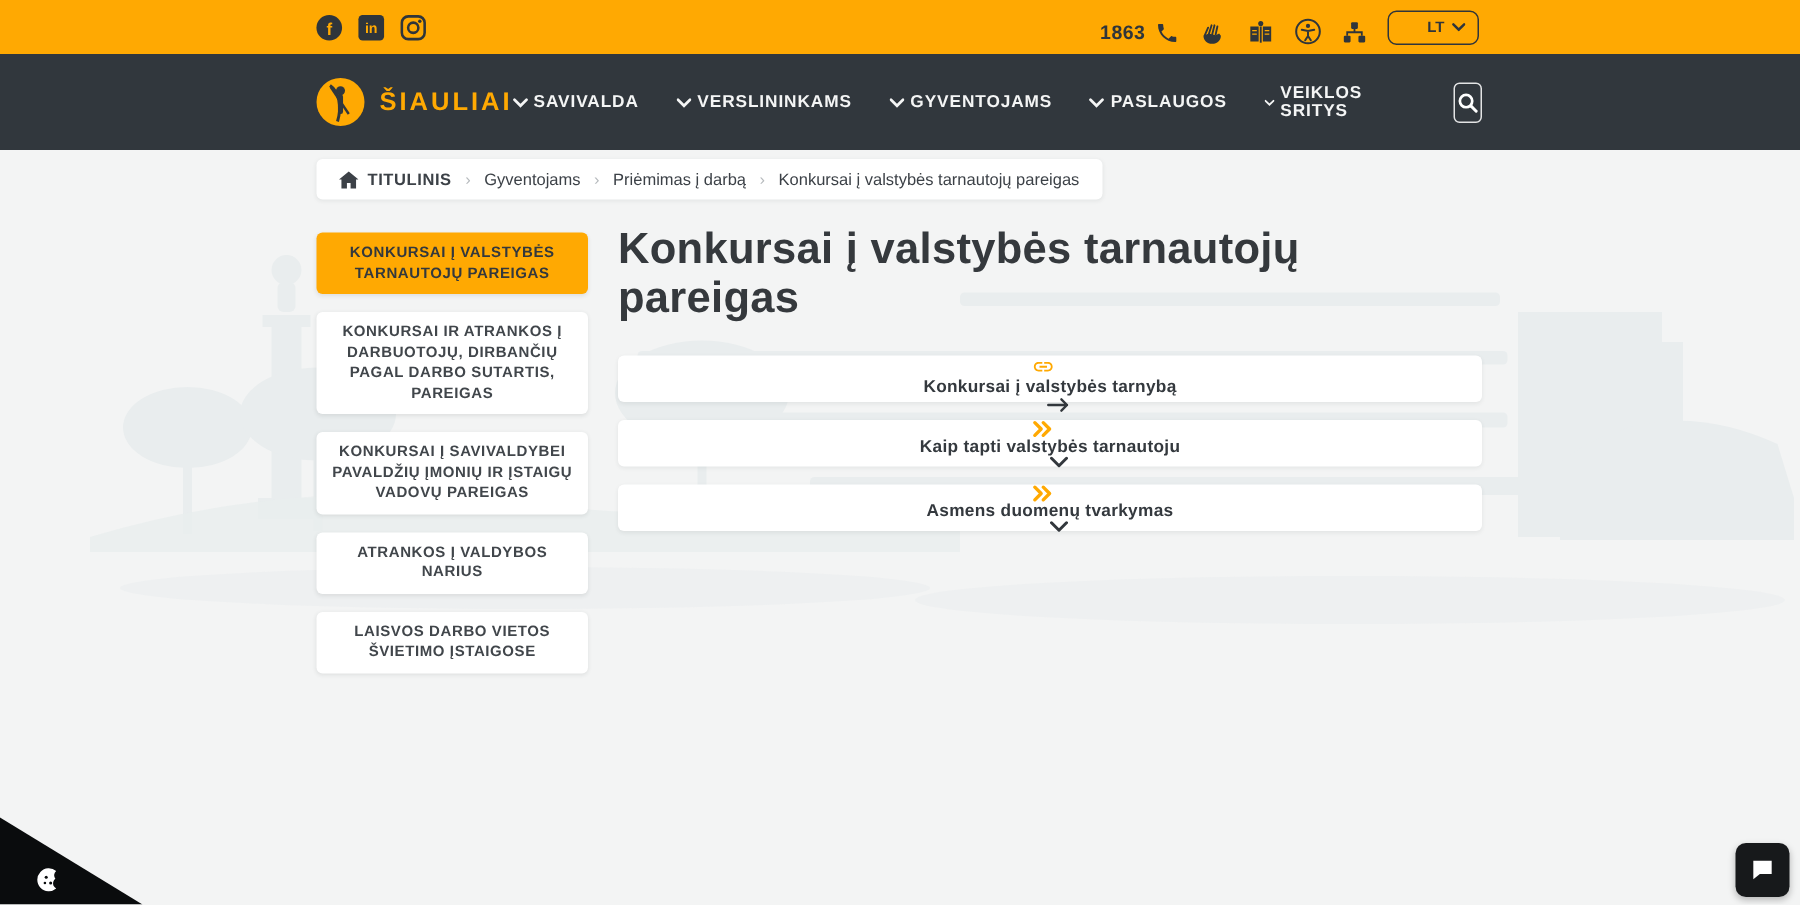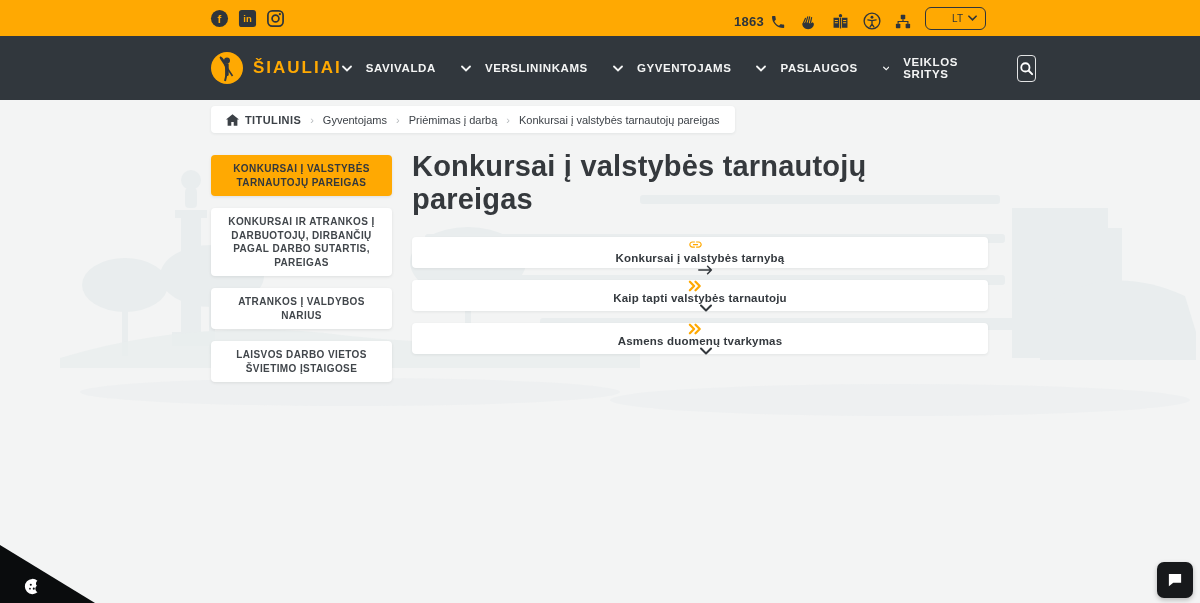--- a/index.html
+++ b/index.html
@@ -19,32 +19,32 @@
   }
   .topbar-left { display:flex; align-items:center; gap:9px; }
   .topbar-right { display:flex; align-items:flex-end; gap:13px; }
   .phone-group { display:flex; align-items:center; gap:6px; }
   .phone-number { font-size:13px; font-weight:700; color:#2f353b; letter-spacing:.3px; }
   .lang-pill {
     display:flex; align-items:center; gap:5px;
     border:1.5px solid #2f353b; border-radius:6px;
     padding:2px 8px; height:23px; cursor:pointer;
   }
-  .lang-pill span { font-size:10px; font-weight:400; color:#2f353b;padding-left:18px; }
+  .lang-pill span { font-size:10px; font-weight:700; color:#2f353b;padding-left:18px; }
   
   .navbar {
     height:64px; background:#31373d;
     display:flex; align-items:center; justify-content:space-between;
     padding:0 212px 0 210px;
     position:relative; z-index:3;
   }
   .logo { display:flex; align-items:center; gap:9px; cursor:pointer; }
   .logo-text { color:#ffa902; font-size:17px; font-weight:700; letter-spacing:2px; }
   .nav-menu { display:flex; align-items:center; gap:25px; }
-  .nav-item { display:flex; align-items:center; gap:14px; cursor:pointer; }
+  .nav-item { display:flex; align-items:center; gap:4px; cursor:pointer; }
   .nav-item span { color:#f4f5f5; font-size:11.5px; font-weight:700; letter-spacing:.6px; }
   .search-btn {
     width:27px; height:27px; margin-left:22px;
     border:1.5px solid #e3e4e5; border-radius:4px;
     display:flex; align-items:center; justify-content:center;
     background:transparent; cursor:pointer;
   }
   
   .watermark { position:absolute; left:0; top:100px; z-index:0; pointer-events:none; }
   
@@ -251,20 +251,21 @@
   <span class="crumb">Gyventojams</span>
   <span class="sep">›</span>
   <span class="crumb">Priėmimas į darbą</span>
   <span class="sep">›</span>
   <span class="crumb">Konkursai į valstybės tarnautojų pareigas</span>
 </div>
 
 <div class="sidebar">
   <div class="side-item active">KONKURSAI Į VALSTYBĖS TARNAUTOJŲ PAREIGAS</div>
   <div class="side-item">KONKURSAI IR ATRANKOS Į DARBUOTOJŲ, DIRBANČIŲ PAGAL DARBO SUTARTIS, PAREIGAS</div>
+  <div class="side-item">KONKURSAI Į SAVIVALDYBEI PAVALDŽIŲ ĮMONIŲ IR ĮSTAIGŲ VADOVŲ PAREIGAS</div>
   <div class="side-item">ATRANKOS Į VALDYBOS NARIUS</div>
   <div class="side-item">LAISVOS DARBO VIETOS ŠVIETIMO ĮSTAIGOSE</div>
 </div>
 
 <div class="main">
   <h1 class="page-title">Konkursai į valstybės tarnautojų pareigas</h1>
 
   <div class="accordion">
     <span class="lead">
       <svg width="15" height="15" viewBox="0 0 24 24">

